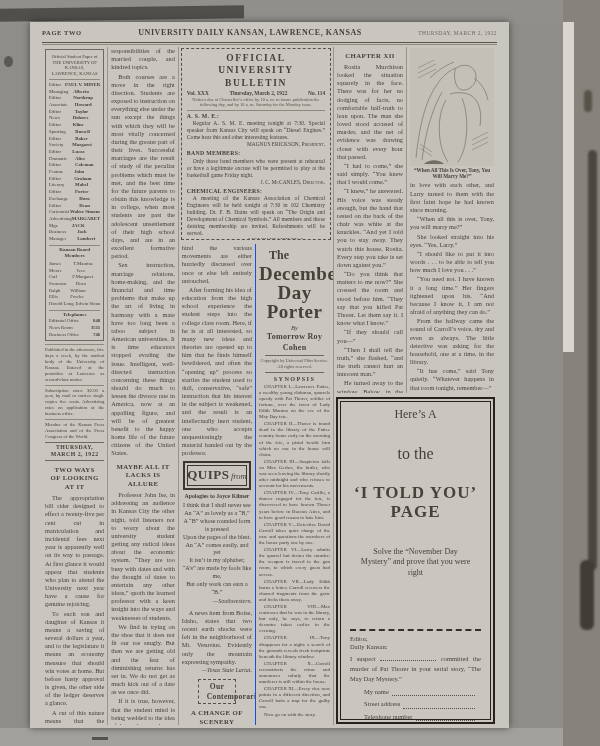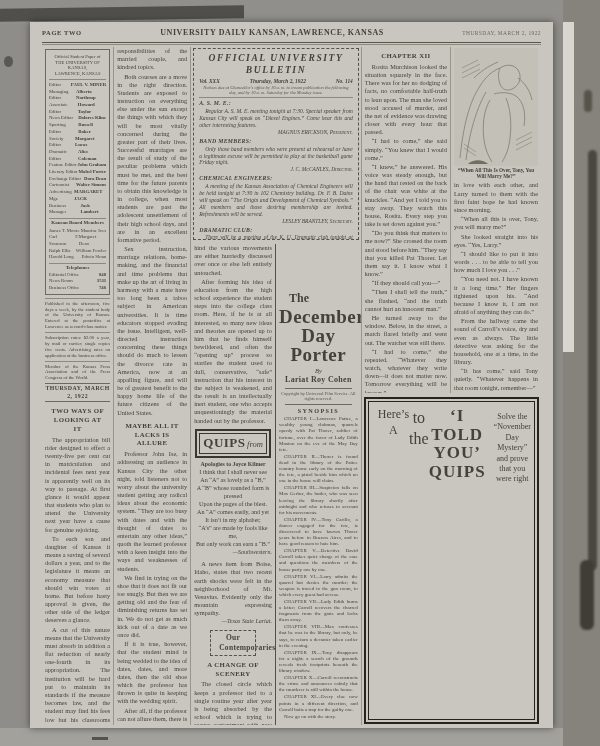--- a/index.html
+++ b/index.html
@@ -9,21 +9,21 @@
   .wedge{position:absolute;left:-6px;top:7px;width:250px;height:13px;background:#514f4b;transform:rotate(-.8deg);}
   .strip-bottom{position:absolute;left:0;top:728px;width:600px;height:18px;background:#a2a19c;}
   .tick{position:absolute;left:92px;top:737px;width:16px;height:3px;background:#55534e;}
   .strip-right{position:absolute;left:563px;top:0;width:37px;height:746px;background:#85837c;}
   .edge-hi{position:absolute;left:563px;top:22px;width:11px;height:330px;background:#d8d6cf;}
   .blot1{position:absolute;left:588px;top:150px;width:9px;height:420px;background:#4a473f;border-radius:5px;filter:blur(1px);}
   .blot2{position:absolute;left:580px;top:560px;width:14px;height:70px;background:#403d36;border-radius:6px;filter:blur(1.2px);}
   .blot3{position:absolute;left:584px;top:90px;width:8px;height:22px;background:#565349;border-radius:4px;filter:blur(1px);}
   .dot9{position:absolute;left:4px;top:56px;width:9px;height:11px;background:#5a5852;border-radius:50%;}
 
-  .page{position:absolute;left:30px;top:22px;width:523px;height:706px;background:#c9c6bf;box-shadow:0 0 7px rgba(0,0,0,.5);overflow:hidden;box-sizing:border-box;padding:6px 12px 6px 12px;color:#46423a;}
+  .page{position:absolute;left:30px;top:22px;width:479px;height:706px;background:#c9c6bf;box-shadow:0 0 7px rgba(0,0,0,.5);overflow:hidden;box-sizing:border-box;padding:6px 12px 6px 12px;color:#46423a;}
   .hdr{display:flex;align-items:baseline;justify-content:space-between;height:12px;}
   .hdr .pl{font-weight:bold;font-size:6.5px;letter-spacing:.6px;}
   .hdr .ct{font-weight:bold;font-size:8px;letter-spacing:.6px;}
   .hdr .dt{font-size:5.5px;color:#6e6a60;letter-spacing:.4px;}
   .hdr-rule{height:1px;background:#59554c;margin:2px 0 0;}
   .hdr-rule2{height:1px;background:#8e897f;margin:1px 0 2px;}
 
   .cols{display:flex;height:678px;overflow:hidden;}
   .ncol{font-size:6.3px;line-height:1.3;text-align:justify;overflow:hidden;box-sizing:border-box;padding:0 3px;}
   .c1{width:74px;}
@@ -44,21 +44,21 @@
   .mast-sub{font-size:4.6px;text-align:center;line-height:1.25;margin:1px 0 2px;border-bottom:1px solid #8e897f;padding-bottom:2px;}
   .srow{display:flex;justify-content:space-between;font-size:4.8px;line-height:1.4;}
   .srow .rn{font-weight:bold;}
   .bhdr{font-weight:bold;font-size:5px;text-align:center;margin:2px 0 1px;border-top:1px solid #8e897f;padding-top:1px;}
   .phones{border-top:1px solid #8e897f;margin-top:2px;padding-top:1px;}
   .phhdr{font-weight:bold;font-size:5px;text-align:center;}
   .notice-par{font-size:4.7px;line-height:1.25;text-align:justify;margin:0 0 2px;border-top:1px solid #8e897f;padding:2px 0 0;}
   .dateline{font-weight:bold;font-size:5.8px;text-align:center;border-top:1px solid #6e695f;border-bottom:1px solid #6e695f;margin:2px 0 3px;padding:1px 0;letter-spacing:.5px;}
 
   
-  .bull{border:1px dashed #55514a;margin:1px 2px 4px;padding:3px 5px;height:192px;box-sizing:border-box;overflow:hidden;font-style:italic;}
+  .bull{border:1px dashed #55514a;margin:1px 2px 4px;padding:3px 5px;height:192px;box-sizing:border-box;overflow:hidden;}
   .bull-title{font-weight:bold;font-size:9.5px;text-align:center;letter-spacing:1.6px;}
   .bull-vol{display:flex;justify-content:space-between;font-weight:bold;font-size:5.4px;margin-top:1px;}
   .bull-notice{font-size:4.5px;text-align:center;line-height:1.2;color:#57534a;border-bottom:1px solid #8e897f;padding-bottom:2px;margin-bottom:2px;}
   .bsec{margin-bottom:2px;}
   .bhead{font-weight:bold;font-size:5.8px;letter-spacing:.3px;}
   .bbody{font-size:5.6px;line-height:1.25;text-align:justify;text-indent:6px;}
   .bsig{font-size:5.4px;text-align:right;font-variant:small-caps;}
 
   .csplit{display:flex;flex:1;min-height:0;}
   .c3{width:50%;border-right:1px solid #1d4ed8;}
@@ -82,21 +82,21 @@
   .syn-item{font-size:5px;line-height:1.22;text-align:justify;text-indent:5px;margin-bottom:1px;}
 
   
   .story-split{display:flex;height:346px;overflow:hidden;}
   .c5{flex:1;border-right:1px solid #9a958b;}
   .c6{width:90px;}
   .illus{width:84px;height:118px;margin:1px auto 0;display:block;background:#c5c2ba;}
   .t-cap{font-weight:bold;text-align:center;font-size:5.2px;line-height:1.2;margin:1px 0 2px;text-indent:0;}
 
   
-  .ad{flex:1;margin:4px 2px 1px;border:2px solid #26231e;box-shadow:inset 0 0 0 2px #c9c6bf, inset 0 0 0 3px #26231e;box-sizing:border-box;padding:8px 12px 1px;display:flex;flex-direction:row;overflow:hidden;}
+  .ad{flex:1;margin:4px 2px 1px;border:2px solid #26231e;box-shadow:inset 0 0 0 2px #c9c6bf, inset 0 0 0 3px #26231e;box-sizing:border-box;padding:8px 12px 1px;display:flex;flex-direction:column;overflow:hidden;gap:20px;}
   .ad-l1{font-size:12px;text-align:center;}
   .ad-l2{font-size:24px;font-weight:bold;text-align:center;letter-spacing:2px;line-height:1.05;}
   .ad-l3{font-size:16px;text-align:center;margin-top:1px;}
   .ad-l4{font-size:17px;font-weight:bold;text-align:center;letter-spacing:1px;line-height:1.1;}
   .ad-sub{font-size:8px;text-align:center;margin:5px 8px 5px;line-height:1.3;}
   .ad-body{flex:1;overflow:hidden;}
   .ad-p{font-size:6.8px;line-height:1.35;text-align:justify;margin:0 0 4px;}
   .coupon{margin-top:2px;}
   .tear{border-top:2px dashed #33302a;margin:2px 0 4px;}
   .cp-addr{font-size:6.5px;line-height:1.3;}
@@ -360,27 +360,27 @@
                 <div class="blk t-sig">—Texas State Lariat.</div>
               </div>
             <div class="contemp">Our Contemporaries</div>
             <div>
 
             <div class="blk t-h">A CHANGE OF SCENERY</div>
                 <div class="blk t-p">The closed circle which keeps a professor tied to a single routine year after year is being absorbed by the school which is trying to secure contentment with new scenes. Exchange professorships are growing in favor among American universities.</div>
               </div>
           </div>
 
-          <div class="ncol c4" style="width:50%;margin-top:43px;">
+          <div class="ncol c4" style="width:50%;">
             <div class="promo">
               <div class="p-the">The</div>
               <div class="p-big">December Day</div>
               <div class="p-big">Porter</div>
               <div class="p-by">By</div>
-              <div class="p-auth">Lariat Roy Cohen</div>
+              <div class="p-auth">Tomorrow Roy Cohen</div>
             </div>
             <div class="promo-rule"></div>
             <div class="p-copy">Copyright by Universal Film Service. All rights reserved.</div>
             <div class="promo-rule"></div>
             <div class="syn-label">SYNOPSIS</div>
             <div>
 
             <div class="syn-item">CHAPTER I—Lawrence Pattee, a wealthy young clubman, quarrels openly with Pat Thorer, soldier of fortune, over the favor of Lady Edith Manton on the eve of the May Day fete.</div>
                 <div class="syn-item">CHAPTER II—Thorer is found dead in the library of the Pattee country home early on the morning of the fete, a pistol beside him which no one in the house will claim.</div>
                 <div class="syn-item">CHAPTER III—Suspicion falls on Max Gerber, the butler, who was seen leaving the library shortly after midnight and who refuses to account for his movements.</div>
@@ -452,21 +452,21 @@
                 <div class="blk t-p">From the hallway came the sound of Carroll’s voice, dry and even as always. The little detective was asking for the household, one at a time, in the library.</div>
                 <div class="blk t-p">“It has come,” said Tony quietly. “Whatever happens in that room tonight, remember—”</div>
                 <div class="blk t-p">“I shall remember.”</div>
               </div>
           </div>
         </div>
 
         <div class="ad">
           <div class="ad-l1">Here’s A</div>
           <div class="ad-l3">to the</div>
-          <div class="ad-l4">‘I TOLD YOU’ QUIPS</div>
+          <div class="ad-l4">‘I TOLD YOU’ PAGE</div>
           <div class="ad-sub">Solve the “November Day Mystery” and prove that you were right</div>
           <div class="ad-body">
 
           <div class="ad-p">Who killed Pat Thorer?  Was it Max?  Was it Tony?  Was it Larry?  Or was it someone else?</div>
               <div class="ad-p">Many are suspected but only one is guilty.  Whom do you suspect?</div>
               <div class="ad-p">To help you prove that you are right, the Kansan will record your guess, and publish the names of those who guess correctly.</div>
               <div class="ad-p">Guesses will be received up to noon Tuesday, March 7.  The last installment will be published that afternoon, along with the names of the winners.</div>
             </div>
           <div class="coupon">
             <div class="tear"></div>

